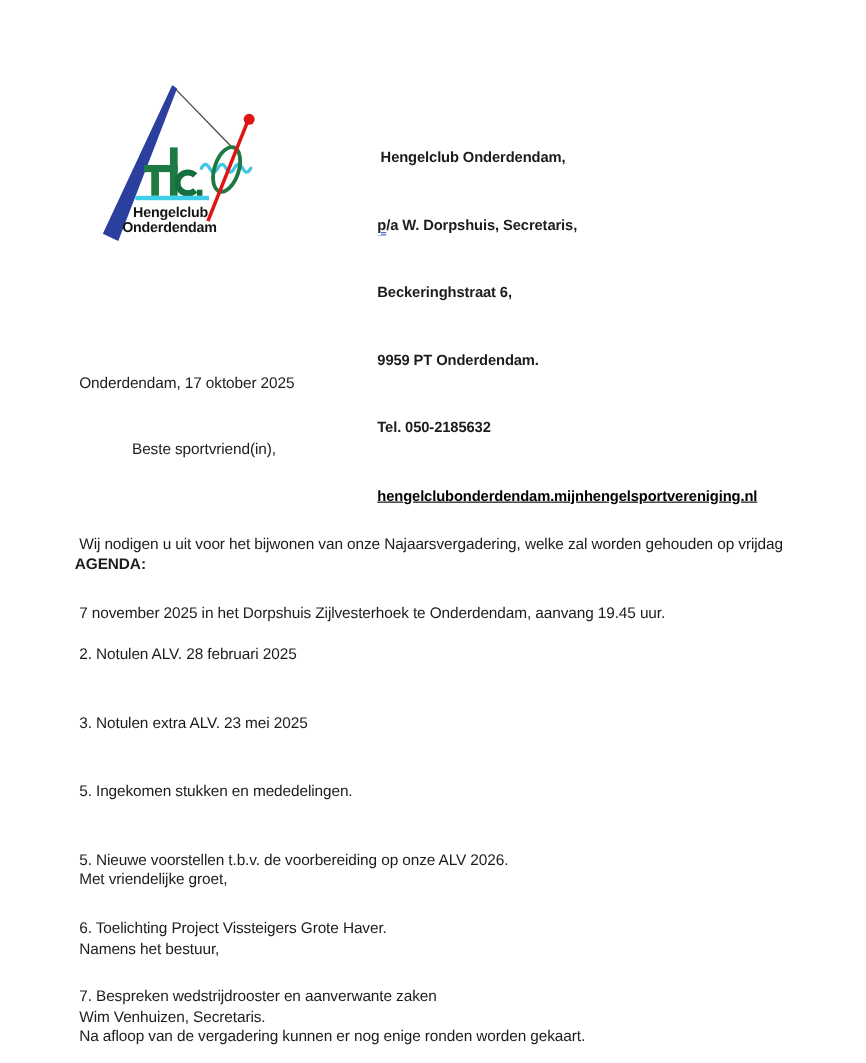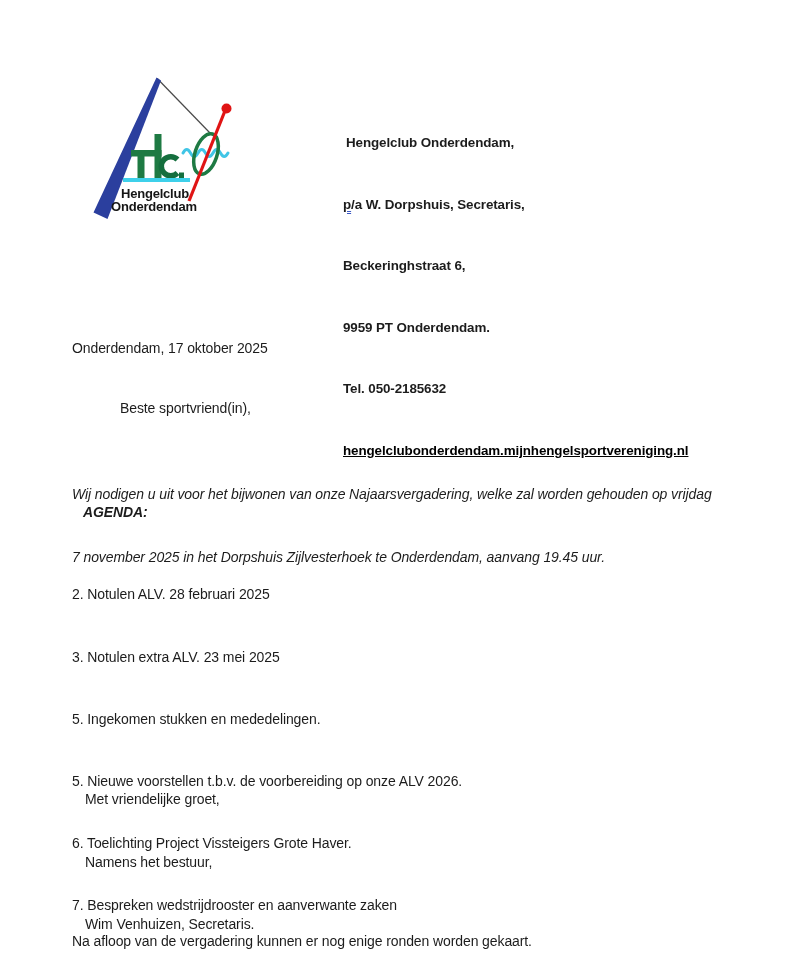--- a/index.html
+++ b/index.html
@@ -16,24 +16,24 @@
   .p-mark{
     text-decoration:underline;
     text-decoration-style:double;
     text-decoration-color:#3a57c4;
     text-decoration-thickness:1px;
     text-underline-offset:2px;
   }
   
   .date{left:72px;top:338px;}
   .salutation{left:72px;top:398px;margin-left:48px;}
-  .intro{left:72px;top:443px;font-style:italic;}
-  .agenda-heading{left:83px;top:502px;font-weight:bold;font-style:italic;}
+  .intro{left:72px;top:443px;}
+  .agenda-heading{left:68px;top:502px;font-weight:bold;}
   .agenda-list{left:72px;top:543px;}
-  .closing{left:72px;top:748px;margin-left:13px;}
+  .closing{left:72px;top:748px;}
   .ps{left:72px;top:890px;}
   
   .logo{left:88px;top:70px;width:165px;height:165px;}
   .logo svg{display:block;}
   .logo text.clubname{font-family:"Liberation Sans",sans-serif;font-weight:bold;letter-spacing:-0.2px;}
 </style>
 </head>
 <body>
 
 <div class="abs logo">

